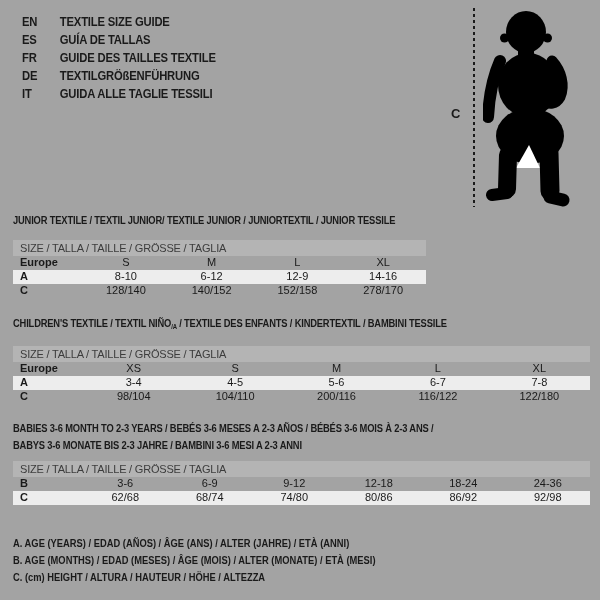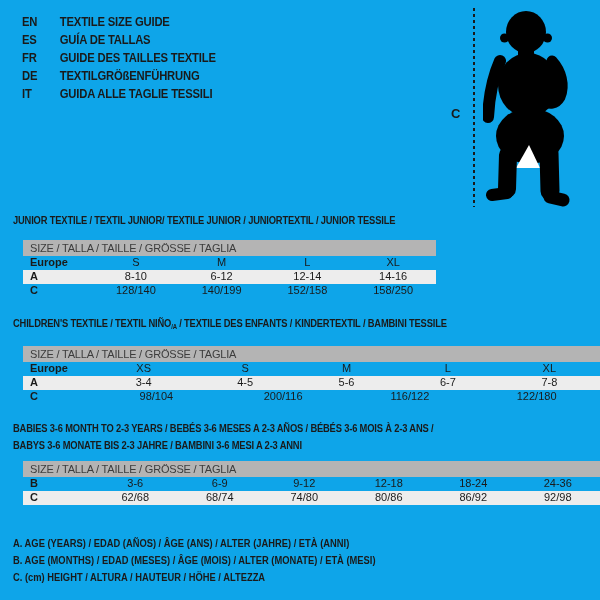--- a/index.html
+++ b/index.html
@@ -1,42 +1,42 @@
 <!DOCTYPE html>
 <html style="--ink: #1a1a1a; --bar-bg: #b4b4b4; --bar-text: #3c3c3c; --row-shade: #ededed; --silhouette: #000000;"><head>
 <meta charset="utf-8">
 <style>
   :root{
     --ink:#1a1a1a; --bar-bg:#b4b4b4; --bar-text:#3c3c3c;
     --row-shade:#ededed; --silhouette:#000000;
   }
   html,body{margin:0;padding:0;background:#fff;}
   .canvas{
-    position:relative;width:600px;height:600px;background:#0ea5e9;overflow:hidden;
+    position:relative;width:600px;height:600px;background:#a3a3a3;overflow:hidden;
     font-family:"Liberation Sans",sans-serif;color:var(--ink);
   }
   
   .lang-block{position:absolute;left:22px;top:13px;transform:scaleX(0.9);transform-origin:0 0;}
   .lang-row{display:flex;font-weight:bold;font-size:12.5px;line-height:18px;letter-spacing:-0.2px;white-space:nowrap;}
   .lang-code{width:42px;}
   
   .height-line{position:absolute;left:473px;top:8px;width:2px;height:199px;
     background:repeating-linear-gradient(to bottom,var(--ink) 0 3px,transparent 3px 6px);}
   .height-label{position:absolute;left:451px;top:106px;font-weight:bold;font-size:13px;}
   .figure-svg{position:absolute;left:483px;top:5px;}
   .figure-svg .fill{fill:var(--silhouette);}
   .figure-svg .stroke{fill:none;stroke:var(--silhouette);stroke-linecap:round;}
   
   .sec-heading{position:absolute;left:13px;font-weight:bold;font-size:11px;letter-spacing:-0.2px;
     white-space:nowrap;transform:scaleX(0.85);transform-origin:0 50%;}
   .sub{font-size:7px;vertical-align:-2px;}
   .footnotes{position:absolute;left:13px;top:535px;font-weight:bold;font-size:11px;line-height:17px;
     white-space:nowrap;transform:scaleX(0.85);transform-origin:0 0;}
   
-  .size-table{position:absolute;left:23px;font-size:11px;}
+  .size-table{position:absolute;left:13px;font-size:11px;}
   .size-bar{height:16px;line-height:16px;background:var(--bar-bg);color:var(--bar-text);
     padding-left:7px;letter-spacing:-0.2px;white-space:nowrap;}
   .trow{display:flex;height:14px;line-height:15.5px;align-items:center;}
   .trow.shaded{background:var(--row-shade);}
   .tlabel{width:70px;padding-left:7px;font-weight:bold;box-sizing:border-box;}
   .tcell{flex:1;text-align:center;}
 </style>
 </head>
 <body>
 
@@ -90,29 +90,29 @@
       <span class="tlabel">Europe</span>
       <span class="tcell">S</span>
       <span class="tcell">M</span>
       <span class="tcell">L</span>
       <span class="tcell">XL</span>
     </div>
     <div class="trow shaded">
       <span class="tlabel">A</span>
       <span class="tcell">8-10</span>
       <span class="tcell">6-12</span>
-      <span class="tcell">12-14</span>
+      <span class="tcell">12-9</span>
       <span class="tcell">14-16</span>
     </div>
     <div class="trow">
       <span class="tlabel">C</span>
       <span class="tcell">128/140</span>
-      <span class="tcell">140/199</span>
+      <span class="tcell">140/152</span>
       <span class="tcell">152/158</span>
-      <span class="tcell">158/250</span>
+      <span class="tcell">278/170</span>
     </div>
   </div>
 
   <div class="sec-heading" style="top:317px">
     <span>CHILDREN'S TEXTILE / TEXTIL NIÑO</span><span class="sub">/A</span><span> / TEXTILE DES ENFANTS / KINDERTEXTIL / BAMBINI TESSILE</span>
   </div>
   <div class="size-table" style="top:346px;width:577px">
     <div class="size-bar">SIZE / TALLA / TAILLE / GRÖSSE / TAGLIA</div>
     <div class="trow">
       <span class="tlabel">Europe</span>
@@ -126,20 +126,21 @@
       <span class="tlabel">A</span>
       <span class="tcell">3-4</span>
       <span class="tcell">4-5</span>
       <span class="tcell">5-6</span>
       <span class="tcell">6-7</span>
       <span class="tcell">7-8</span>
     </div>
     <div class="trow">
       <span class="tlabel">C</span>
       <span class="tcell">98/104</span>
+      <span class="tcell">104/110</span>
       <span class="tcell">200/116</span>
       <span class="tcell">116/122</span>
       <span class="tcell">122/180</span>
     </div>
   </div>
 
   <div class="sec-heading" style="top:422px">BABIES 3-6 MONTH TO 2-3 YEARS / BEBÉS 3-6 MESES A 2-3 AÑOS / BÉBÉS 3-6 MOIS À 2-3 ANS /</div>
   <div class="sec-heading" style="top:439px">BABYS 3-6 MONATE BIS 2-3 JAHRE / BAMBINI 3-6 MESI A 2-3 ANNI</div>
   <div class="size-table" style="top:461px;width:577px">
     <div class="size-bar">SIZE / TALLA / TAILLE / GRÖSSE / TAGLIA</div>

